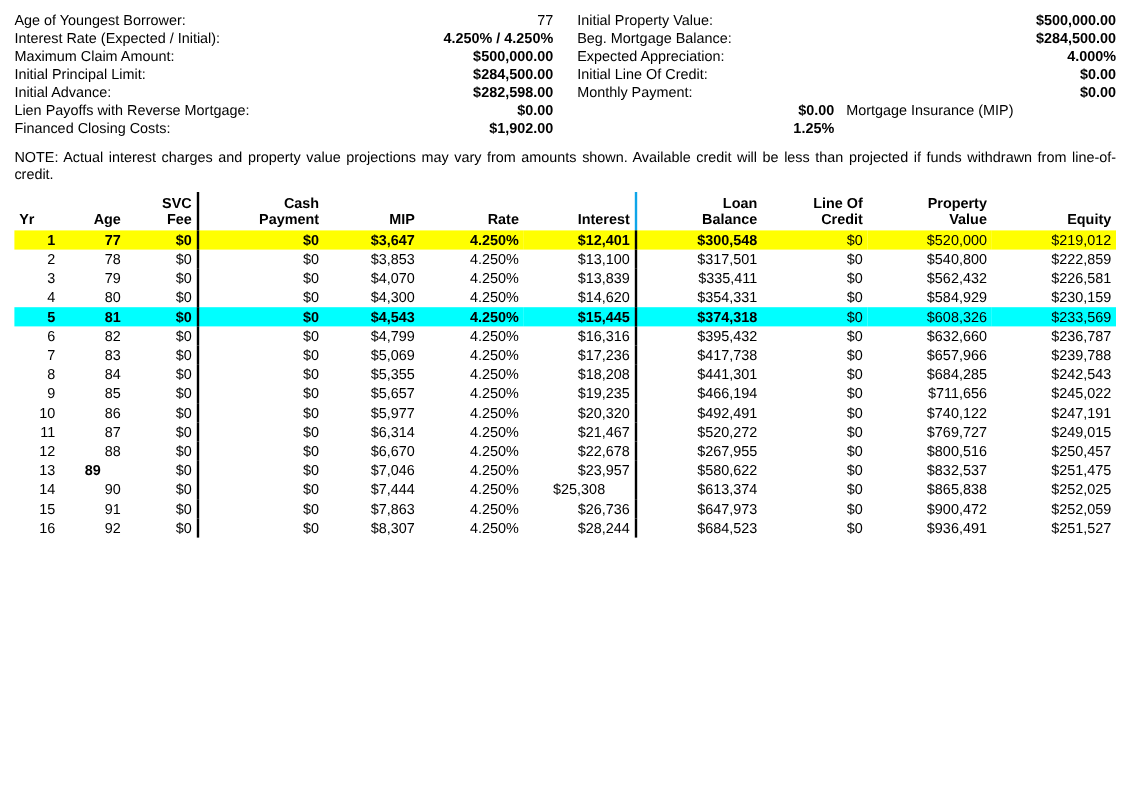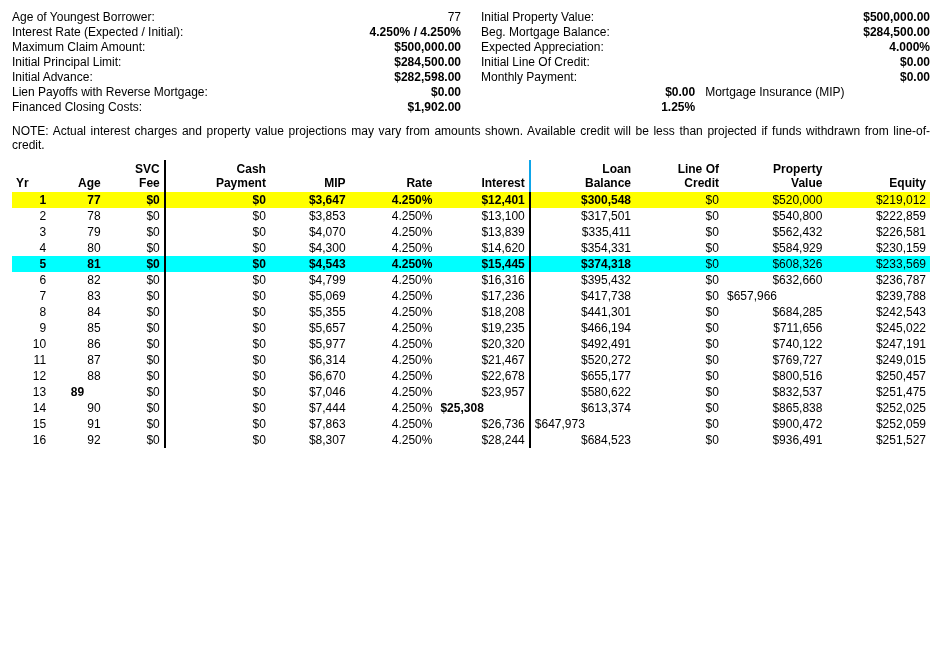--- a/index.html
+++ b/index.html
@@ -214,21 +214,21 @@
         <tr>
           <td style="text-align: right; padding: 1px 4px; font-weight: normal;">7</td>
           <td style="text-align: right; padding: 1px 4px; font-weight: normal;">83</td>
           <td style="text-align: right; padding: 1px 4px; font-weight: normal;">$0</td>
           <td style="text-align: right; padding: 1px 4px; border-left: 2px solid rgb(0, 0, 0); font-weight: normal;">$0</td>
           <td style="text-align: right; padding: 1px 4px; font-weight: normal;">$5,069</td>
           <td style="text-align: right; padding: 1px 4px; font-weight: normal;">4.250%</td>
           <td style="text-align: right; padding: 1px 4px; font-weight: normal;">$17,236</td>
           <td style="text-align: right; padding: 1px 4px; border-left: 2px solid rgb(0, 0, 0); font-weight: normal;">$417,738</td>
           <td style="text-align: right; padding: 1px 4px;">$0</td>
-          <td style="text-align: left; padding: 1px 4px;">$657,966</td>
+          <td style="text-align: right; padding: 1px 4px;">$657,966</td>
           <td style="text-align: right; padding: 1px 4px;">$239,788</td>
         </tr>
         <tr>
           <td style="text-align: right; padding: 1px 4px; font-weight: normal;">8</td>
           <td style="text-align: right; padding: 1px 4px; font-weight: normal;">84</td>
           <td style="text-align: right; padding: 1px 4px; font-weight: normal;">$0</td>
           <td style="text-align: right; padding: 1px 4px; border-left: 2px solid rgb(0, 0, 0); font-weight: normal;">$0</td>
           <td style="text-align: right; padding: 1px 4px; font-weight: normal;">$5,355</td>
           <td style="text-align: right; padding: 1px 4px; font-weight: normal;">4.250%</td>
           <td style="text-align: right; padding: 1px 4px; font-weight: normal;">$18,208</td>
@@ -277,21 +277,21 @@
           <td style="text-align: right; padding: 1px 4px;">$249,015</td>
         </tr>
         <tr>
           <td style="text-align: right; padding: 1px 4px; font-weight: normal;">12</td>
           <td style="text-align: right; padding: 1px 4px; font-weight: normal;">88</td>
           <td style="text-align: right; padding: 1px 4px; font-weight: normal;">$0</td>
           <td style="text-align: right; padding: 1px 4px; border-left: 2px solid rgb(0, 0, 0); font-weight: normal;">$0</td>
           <td style="text-align: right; padding: 1px 4px; font-weight: normal;">$6,670</td>
           <td style="text-align: right; padding: 1px 4px; font-weight: normal;">4.250%</td>
           <td style="text-align: right; padding: 1px 4px; font-weight: normal;">$22,678</td>
-          <td style="text-align: right; padding: 1px 4px; border-left: 2px solid rgb(0, 0, 0); font-weight: normal;">$655,177</td>
+          <td style="text-align: right; padding: 1px 4px; border-left: 2px solid rgb(0, 0, 0); font-weight: normal;">$267,955</td>
           <td style="text-align: right; padding: 1px 4px;">$0</td>
           <td style="text-align: right; padding: 1px 4px;">$800,516</td>
           <td style="text-align: right; padding: 1px 4px;">$250,457</td>
         </tr>
         <tr>
           <td style="text-align: right; padding: 1px 4px; font-weight: normal;">13</td>
           <td style="text-align: center; padding: 1px 4px; font-weight: bold;">89</td>
           <td style="text-align: right; padding: 1px 4px; font-weight: normal;">$0</td>
           <td style="text-align: right; padding: 1px 4px; border-left: 2px solid rgb(0, 0, 0); font-weight: normal;">$0</td>
           <td style="text-align: right; padding: 1px 4px; font-weight: normal;">$7,046</td>
@@ -302,35 +302,35 @@
           <td style="text-align: right; padding: 1px 4px;">$832,537</td>
           <td style="text-align: right; padding: 1px 4px;">$251,475</td>
         </tr>
         <tr>
           <td style="text-align: right; padding: 1px 4px; font-weight: normal;">14</td>
           <td style="text-align: right; padding: 1px 4px; font-weight: normal;">90</td>
           <td style="text-align: right; padding: 1px 4px; font-weight: normal;">$0</td>
           <td style="text-align: right; padding: 1px 4px; border-left: 2px solid rgb(0, 0, 0); font-weight: normal;">$0</td>
           <td style="text-align: right; padding: 1px 4px; font-weight: normal;">$7,444</td>
           <td style="text-align: right; padding: 1px 4px; font-weight: normal;">4.250%</td>
-          <td style="text-align: left; padding: 1px 4px; font-weight: bold;">$25,308</td>
+          <td style="text-align: center; padding: 1px 4px; font-weight: normal;">$25,308</td>
           <td style="text-align: right; padding: 1px 4px; border-left: 2px solid rgb(0, 0, 0); font-weight: normal;">$613,374</td>
           <td style="text-align: right; padding: 1px 4px;">$0</td>
           <td style="text-align: right; padding: 1px 4px;">$865,838</td>
           <td style="text-align: right; padding: 1px 4px;">$252,025</td>
         </tr>
         <tr>
           <td style="text-align: right; padding: 1px 4px; font-weight: normal;">15</td>
           <td style="text-align: right; padding: 1px 4px; font-weight: normal;">91</td>
           <td style="text-align: right; padding: 1px 4px; font-weight: normal;">$0</td>
           <td style="text-align: right; padding: 1px 4px; border-left: 2px solid rgb(0, 0, 0); font-weight: normal;">$0</td>
           <td style="text-align: right; padding: 1px 4px; font-weight: normal;">$7,863</td>
           <td style="text-align: right; padding: 1px 4px; font-weight: normal;">4.250%</td>
           <td style="text-align: right; padding: 1px 4px; font-weight: normal;">$26,736</td>
-          <td style="text-align: left; padding: 1px 4px; border-left: 2px solid rgb(0, 0, 0); font-weight: normal;">$647,973</td>
+          <td style="text-align: right; padding: 1px 4px; border-left: 2px solid rgb(0, 0, 0); font-weight: normal;">$647,973</td>
           <td style="text-align: right; padding: 1px 4px;">$0</td>
           <td style="text-align: right; padding: 1px 4px;">$900,472</td>
           <td style="text-align: right; padding: 1px 4px;">$252,059</td>
         </tr>
         <tr>
           <td style="text-align: right; padding: 1px 4px; font-weight: normal;">16</td>
           <td style="text-align: right; padding: 1px 4px; font-weight: normal;">92</td>
           <td style="text-align: right; padding: 1px 4px; font-weight: normal;">$0</td>
           <td style="text-align: right; padding: 1px 4px; border-left: 2px solid rgb(0, 0, 0); font-weight: normal;">$0</td>
           <td style="text-align: right; padding: 1px 4px; font-weight: normal;">$8,307</td>

